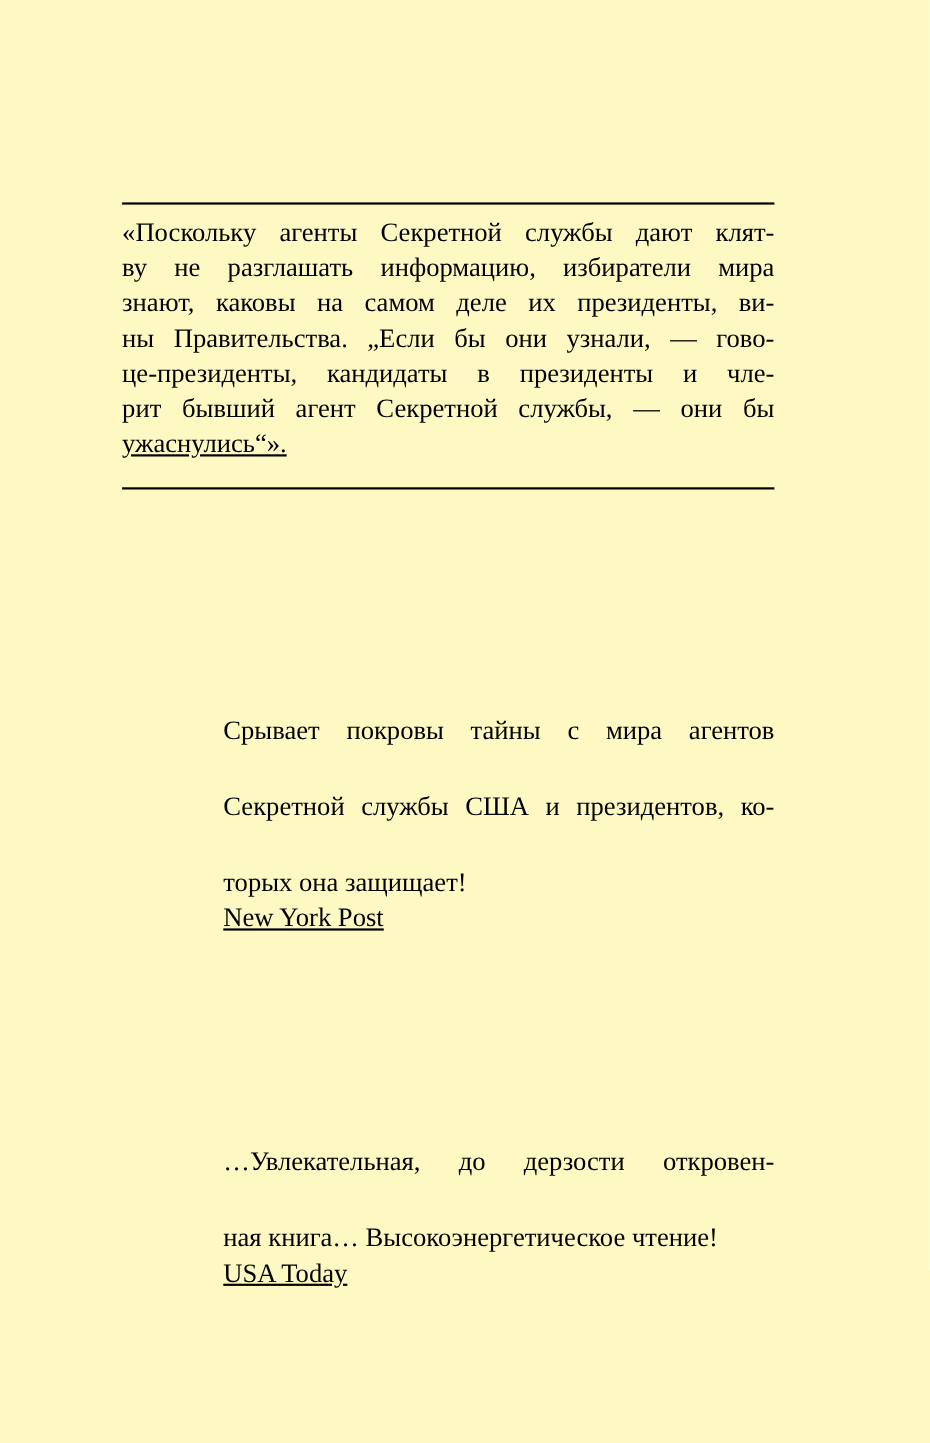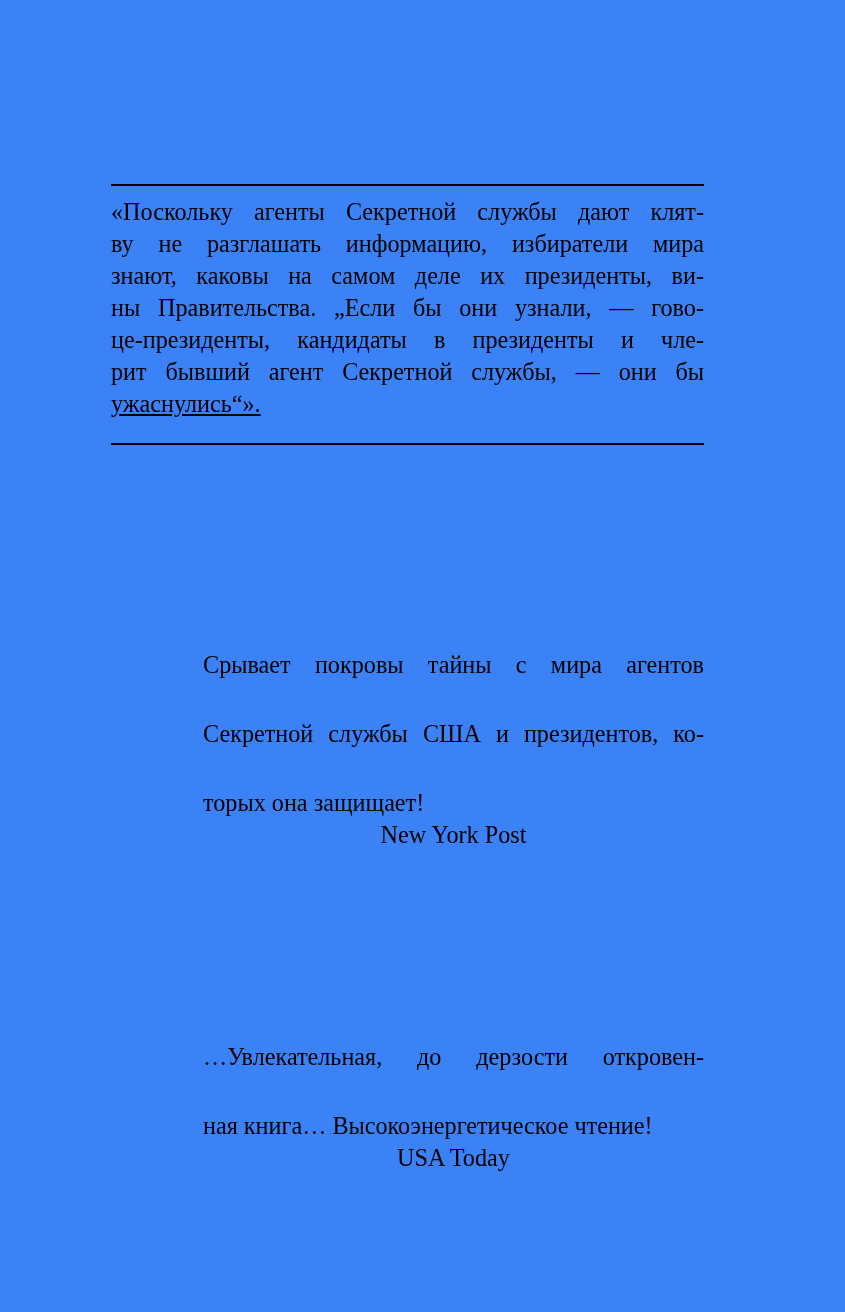--- a/index.html
+++ b/index.html
@@ -13,21 +13,21 @@
     height: 1312px;
     position: relative;
     font-family: "Liberation Serif", "DejaVu Serif", serif;
     color: #000000;
     overflow: hidden;
   }
 
   .page {
     position: absolute;
     inset: 0;
-    background: #3b82f6;
+    background: #fef9c3;
     padding-left: 28px;
   }
 
   
   .epigraph {
     position: absolute;
     left: 111px;
     top: 184px;
     width: 593px;
   }
@@ -75,23 +75,24 @@
     text-align-last: justify;
     margin-top: 37px;
   }
   .quote-line.last {
     text-align: center;
     text-align-last: left;
   }
   .attribution {
     font-size: 24.2px;
     line-height: 32px;
-    text-align: center;
+    text-align: left;
     white-space: pre;
     display: block;
+    text-decoration: underline;
   }
 </style>
 </head>
 <body>
 
 <div class="page">
 
   <div class="epigraph">
 
     <div class="rule"></div>

